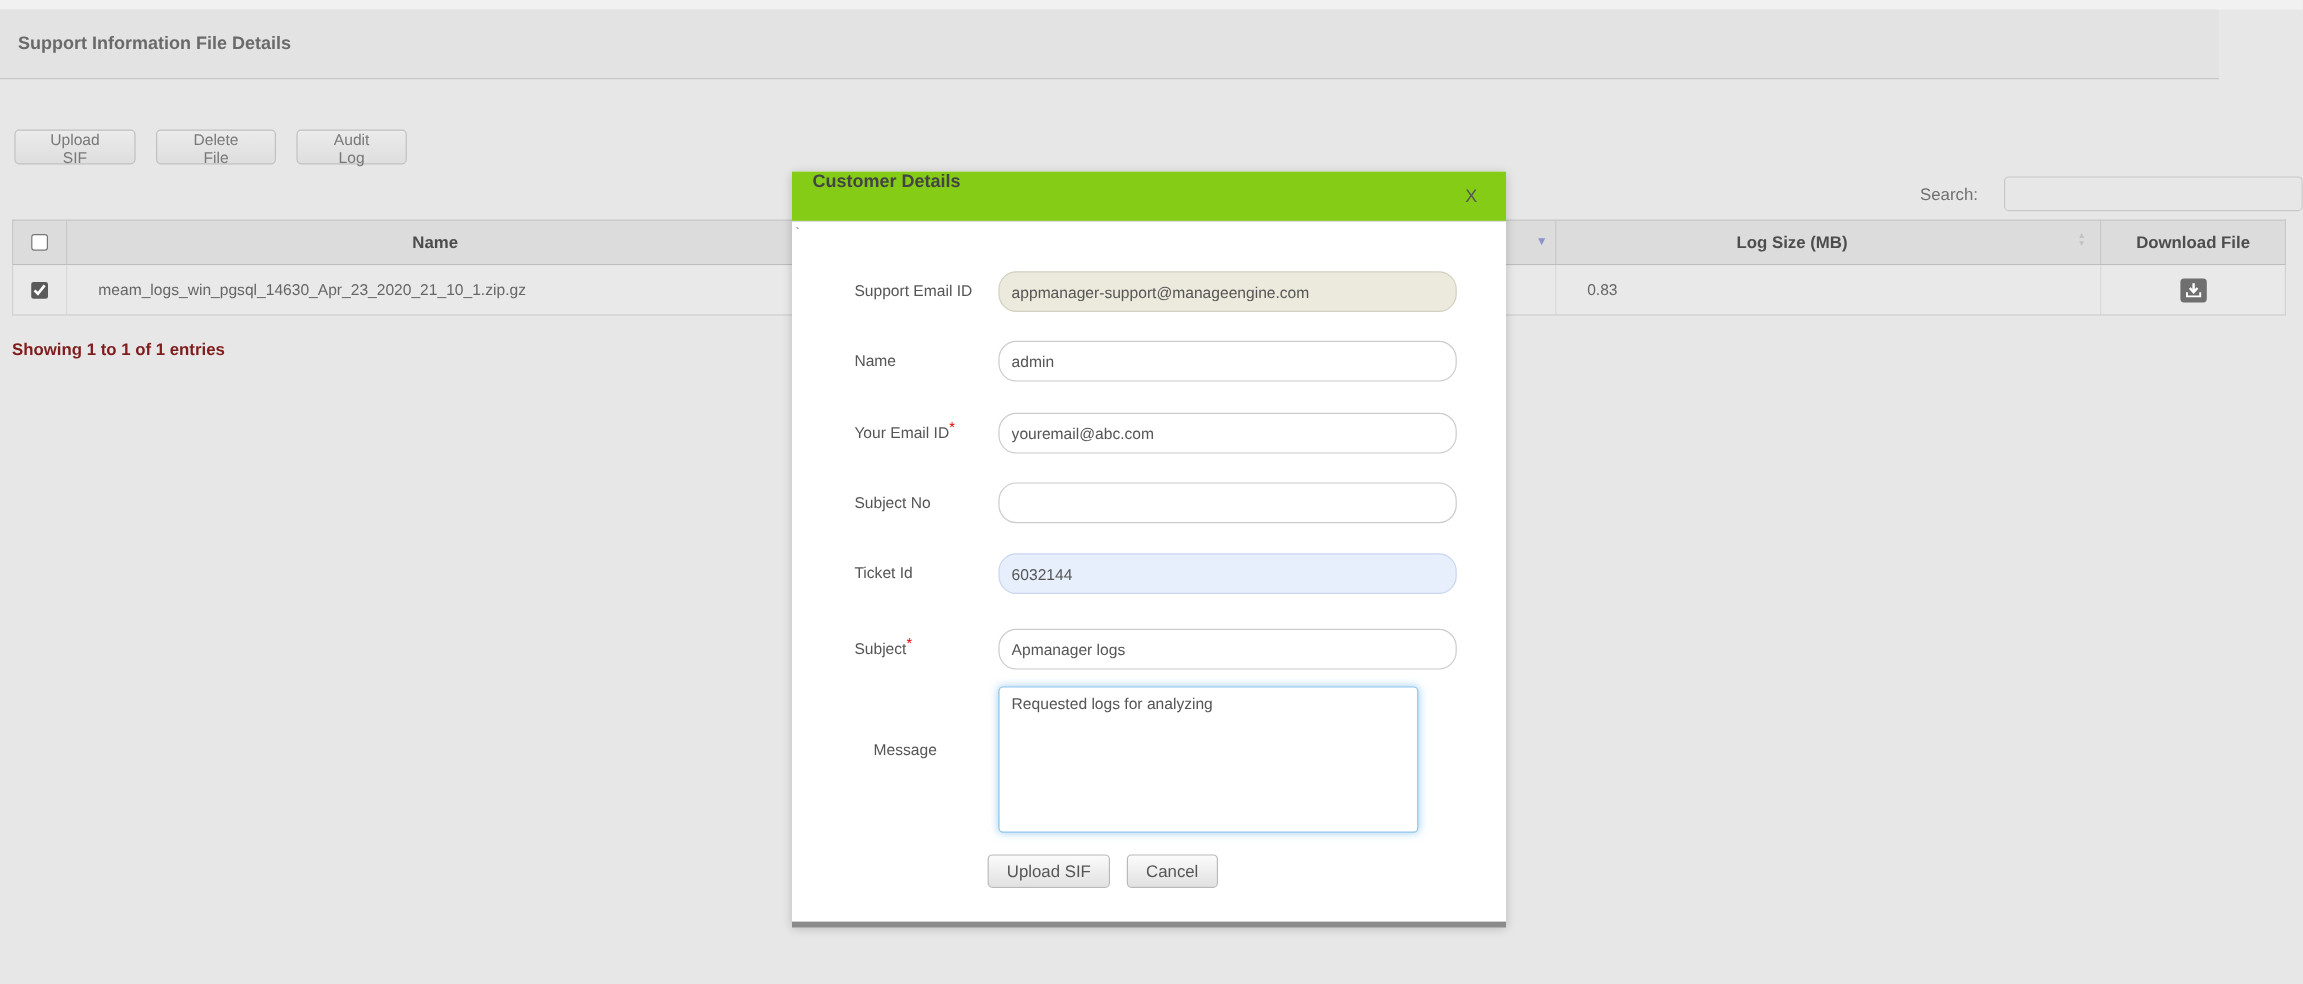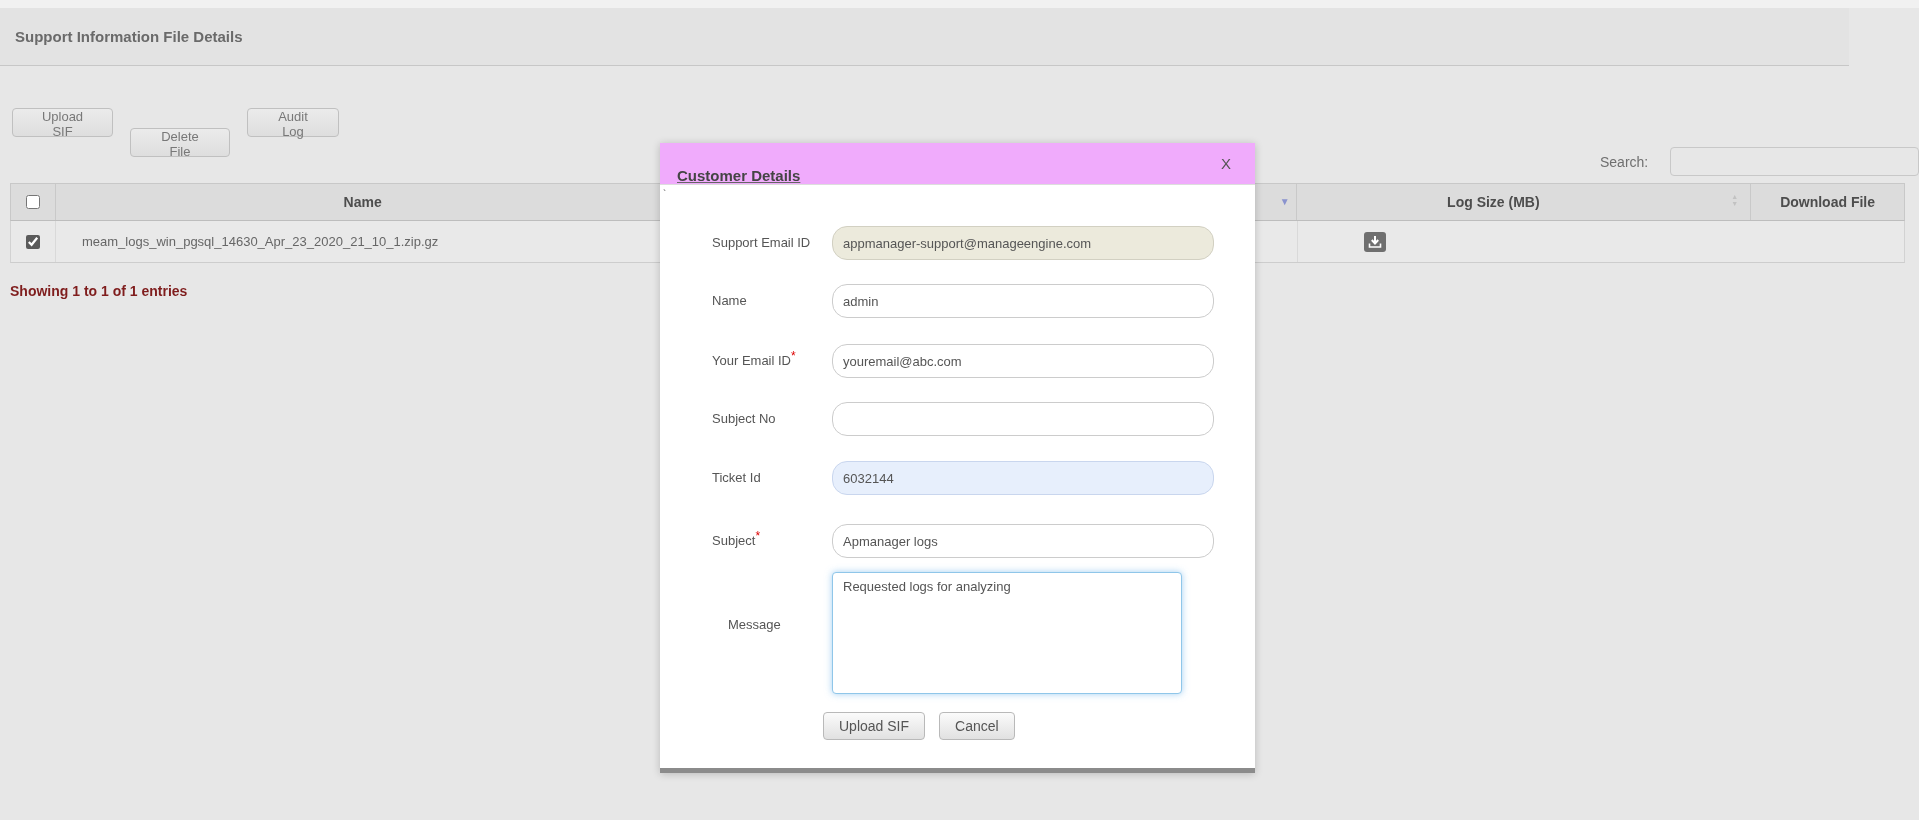--- a/index.html
+++ b/index.html
@@ -19,21 +19,21 @@
   }
   .page-title { font-size:15px; font-weight:bold; color:#6a6a6a; }
   
   .toolbar { position:absolute; left:12px; top:108px; display:flex; gap:17px; }
   .p-btn {
     height:29px; padding:0 18px; font-size:13px; color:#787878;
     background:linear-gradient(#ebebeb,#dedede);
     border:1px solid #c0c0c0; border-radius:4px; cursor:pointer;
     font-family:"Liberation Sans", sans-serif;
   }
-  .p-btn.b1 { width:101px; } .p-btn.b2 { width:100px;margin-top:20px; } .p-btn.b3 { width:92px; }
+  .p-btn.b1 { width:101px; } .p-btn.b2 { width:100px; } .p-btn.b3 { width:92px; }
   
   .search-wrap { position:absolute; top:147px; left:1600px; display:flex; align-items:center;gap:18px; }
   .search-label { font-size:14px; color:#6f6f6f; margin-right:4px; }
   .search-input {
     width:249px; height:29px; border:1px solid #c8c8c8; border-radius:4px;
     background:transparent; padding:0 8px; font-size:13px; color:#555; outline:none;
   }
   
   .tbl { position:absolute; left:10px; top:183px; width:1895px; }
   .thead {
@@ -72,22 +72,22 @@
   }
   .summary { position:absolute; left:10px; top:283px; font-size:14px; font-weight:bold; color:#7f1d1d; }
   
   .modal {
     position:absolute; left:660px; top:143px; width:595px; height:630px;
     background:#fff; border-bottom:5px solid #8b8b8b;
     box-shadow:0 1px 8px rgba(0,0,0,0.2); z-index:10;
   }
   .m-header {
     position:absolute; left:0; top:0; width:100%; height:42px;
-    background:#f0abfc; border-bottom:1px solid #ddd;
-    display:flex; align-items:flex-end; padding:0 17px;text-decoration:underline;
+    background:#84cc16; border-bottom:1px solid #ddd;
+    display:flex; align-items:flex-start; padding:0 17px;
   }
   .m-title { font-size:15px; font-weight:bold; color:#444; }
   .m-close {
     position:absolute; right:24px; top:12px; font-size:15px; color:#555;
     background:none; border:none; cursor:pointer; font-family:"Liberation Sans", sans-serif;
   }
   .m-artifact { position:absolute; left:3px; top:46px; font-size:10px; color:#555; }
   .m-row { position:absolute; left:0; width:100%; }
   .m-label {
     position:absolute; left:52px; top:0; font-size:13px; color:#555; line-height:34px; white-space:nowrap;
@@ -161,20 +161,23 @@
     </div>
   </div>
   <div class="trow">
     <div class="td col-cb">
       <input type="checkbox" class="cb" checked="" style="">
     </div>
     <div class="td col-name">
       <span>meam_logs_win_pgsql_14630_Apr_23_2020_21_10_1.zip.gz</span>
     </div>
     <div class="td col-hidden"></div>
+    <div class="td col-log">
+      <span>0.83</span>
+    </div>
     <div class="td col-dl">
       <button class="dl-btn">
         <span style="display:flex;">
           <svg width="14" height="14" viewBox="0 0 14 14">
             <path d="M7 1 v6.5" stroke="#fff" stroke-width="2" fill="none"></path>
             <path d="M3.8 5 L7 8.5 L10.2 5" stroke="#fff" stroke-width="2" fill="none"></path>
             <path d="M1.5 8.5 v3.5 h11 v-3.5" stroke="#fff" stroke-width="1.6" fill="none"></path>
           </svg>
         </span>
       </button>

